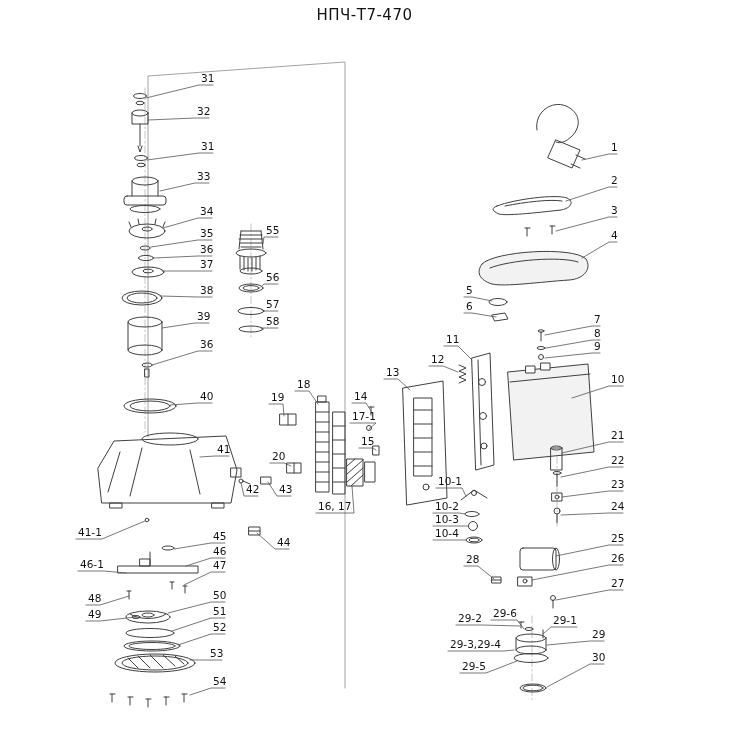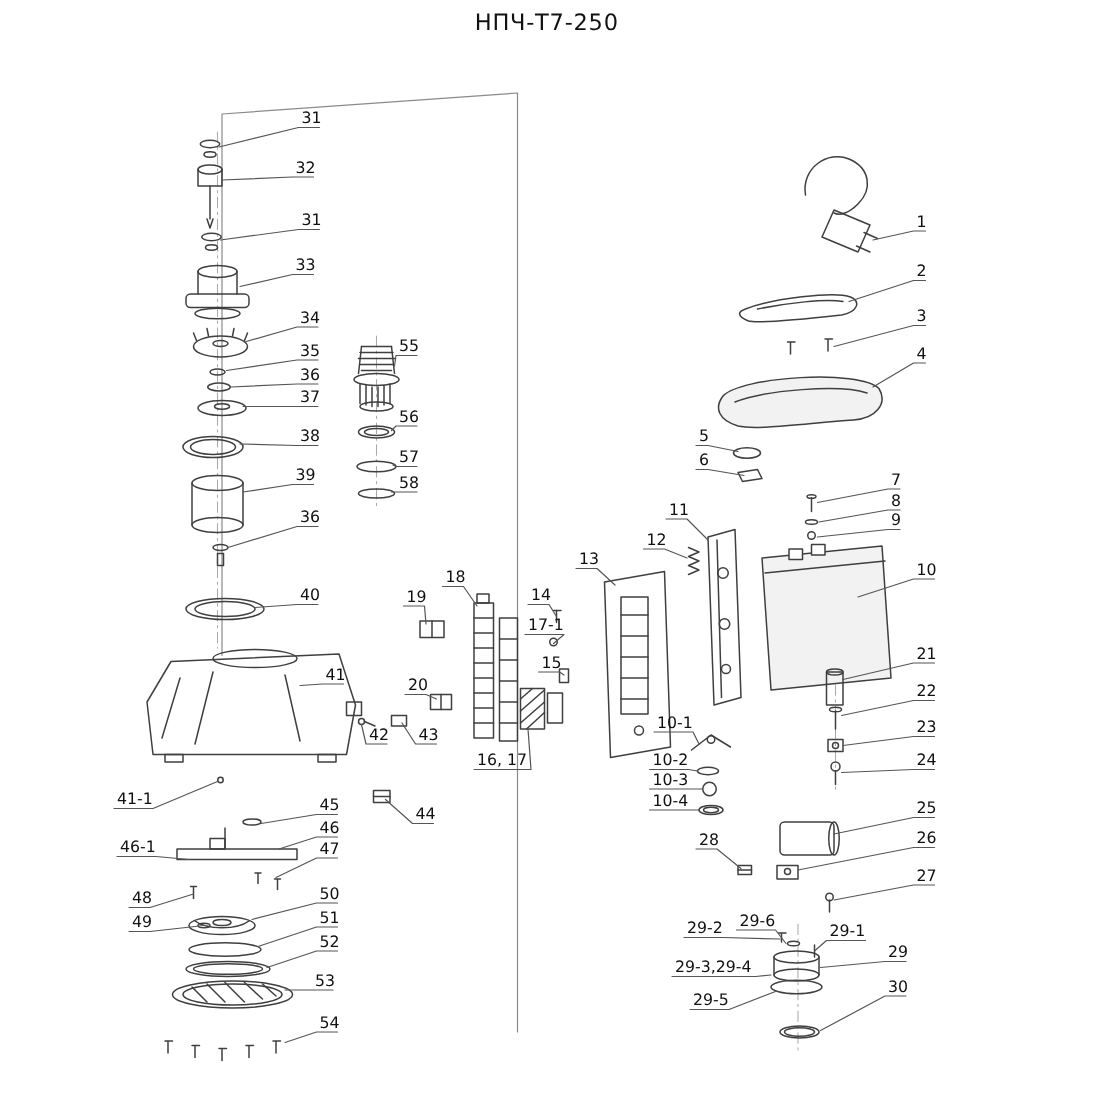--- a/index.html
+++ b/index.html
@@ -10,21 +10,21 @@
   svg{position:absolute;top:0;left:0;}
   #labels-layer text{font:10.5px "DejaVu Sans",sans-serif;fill:#111;stroke:none;}
   #labels-layer polyline{fill:none;stroke:#555;stroke-width:.8;}
   .frame{stroke:#8a8a8a;stroke-width:.8;}
   .cl{stroke:#aaa;stroke-width:.7;stroke-dasharray:7 3 1.5 3;}
 </style>
 </head>
 <body>
 
 <div class="page">
-  <div class="title">НПЧ-Т7-250</div>
+  <div class="title">НПЧ-Т7-470</div>
 
   <svg width="729" height="729" viewBox="0 0 729 729" stroke="#3f3f3f" fill="none" stroke-width="1" stroke-linecap="round" stroke-linejoin="round">
 
     <polyline class="frame" points="148,437 148,76 345,62 345,688"></polyline>
 
     <line class="cl" x1="145" y1="88" x2="145" y2="432"></line>
     <line class="cl" x1="251" y1="224" x2="251" y2="338"></line>
     <line class="cl" x1="557" y1="442" x2="557" y2="528"></line>
     <line class="cl" x1="532" y1="616" x2="532" y2="700"></line>
 

